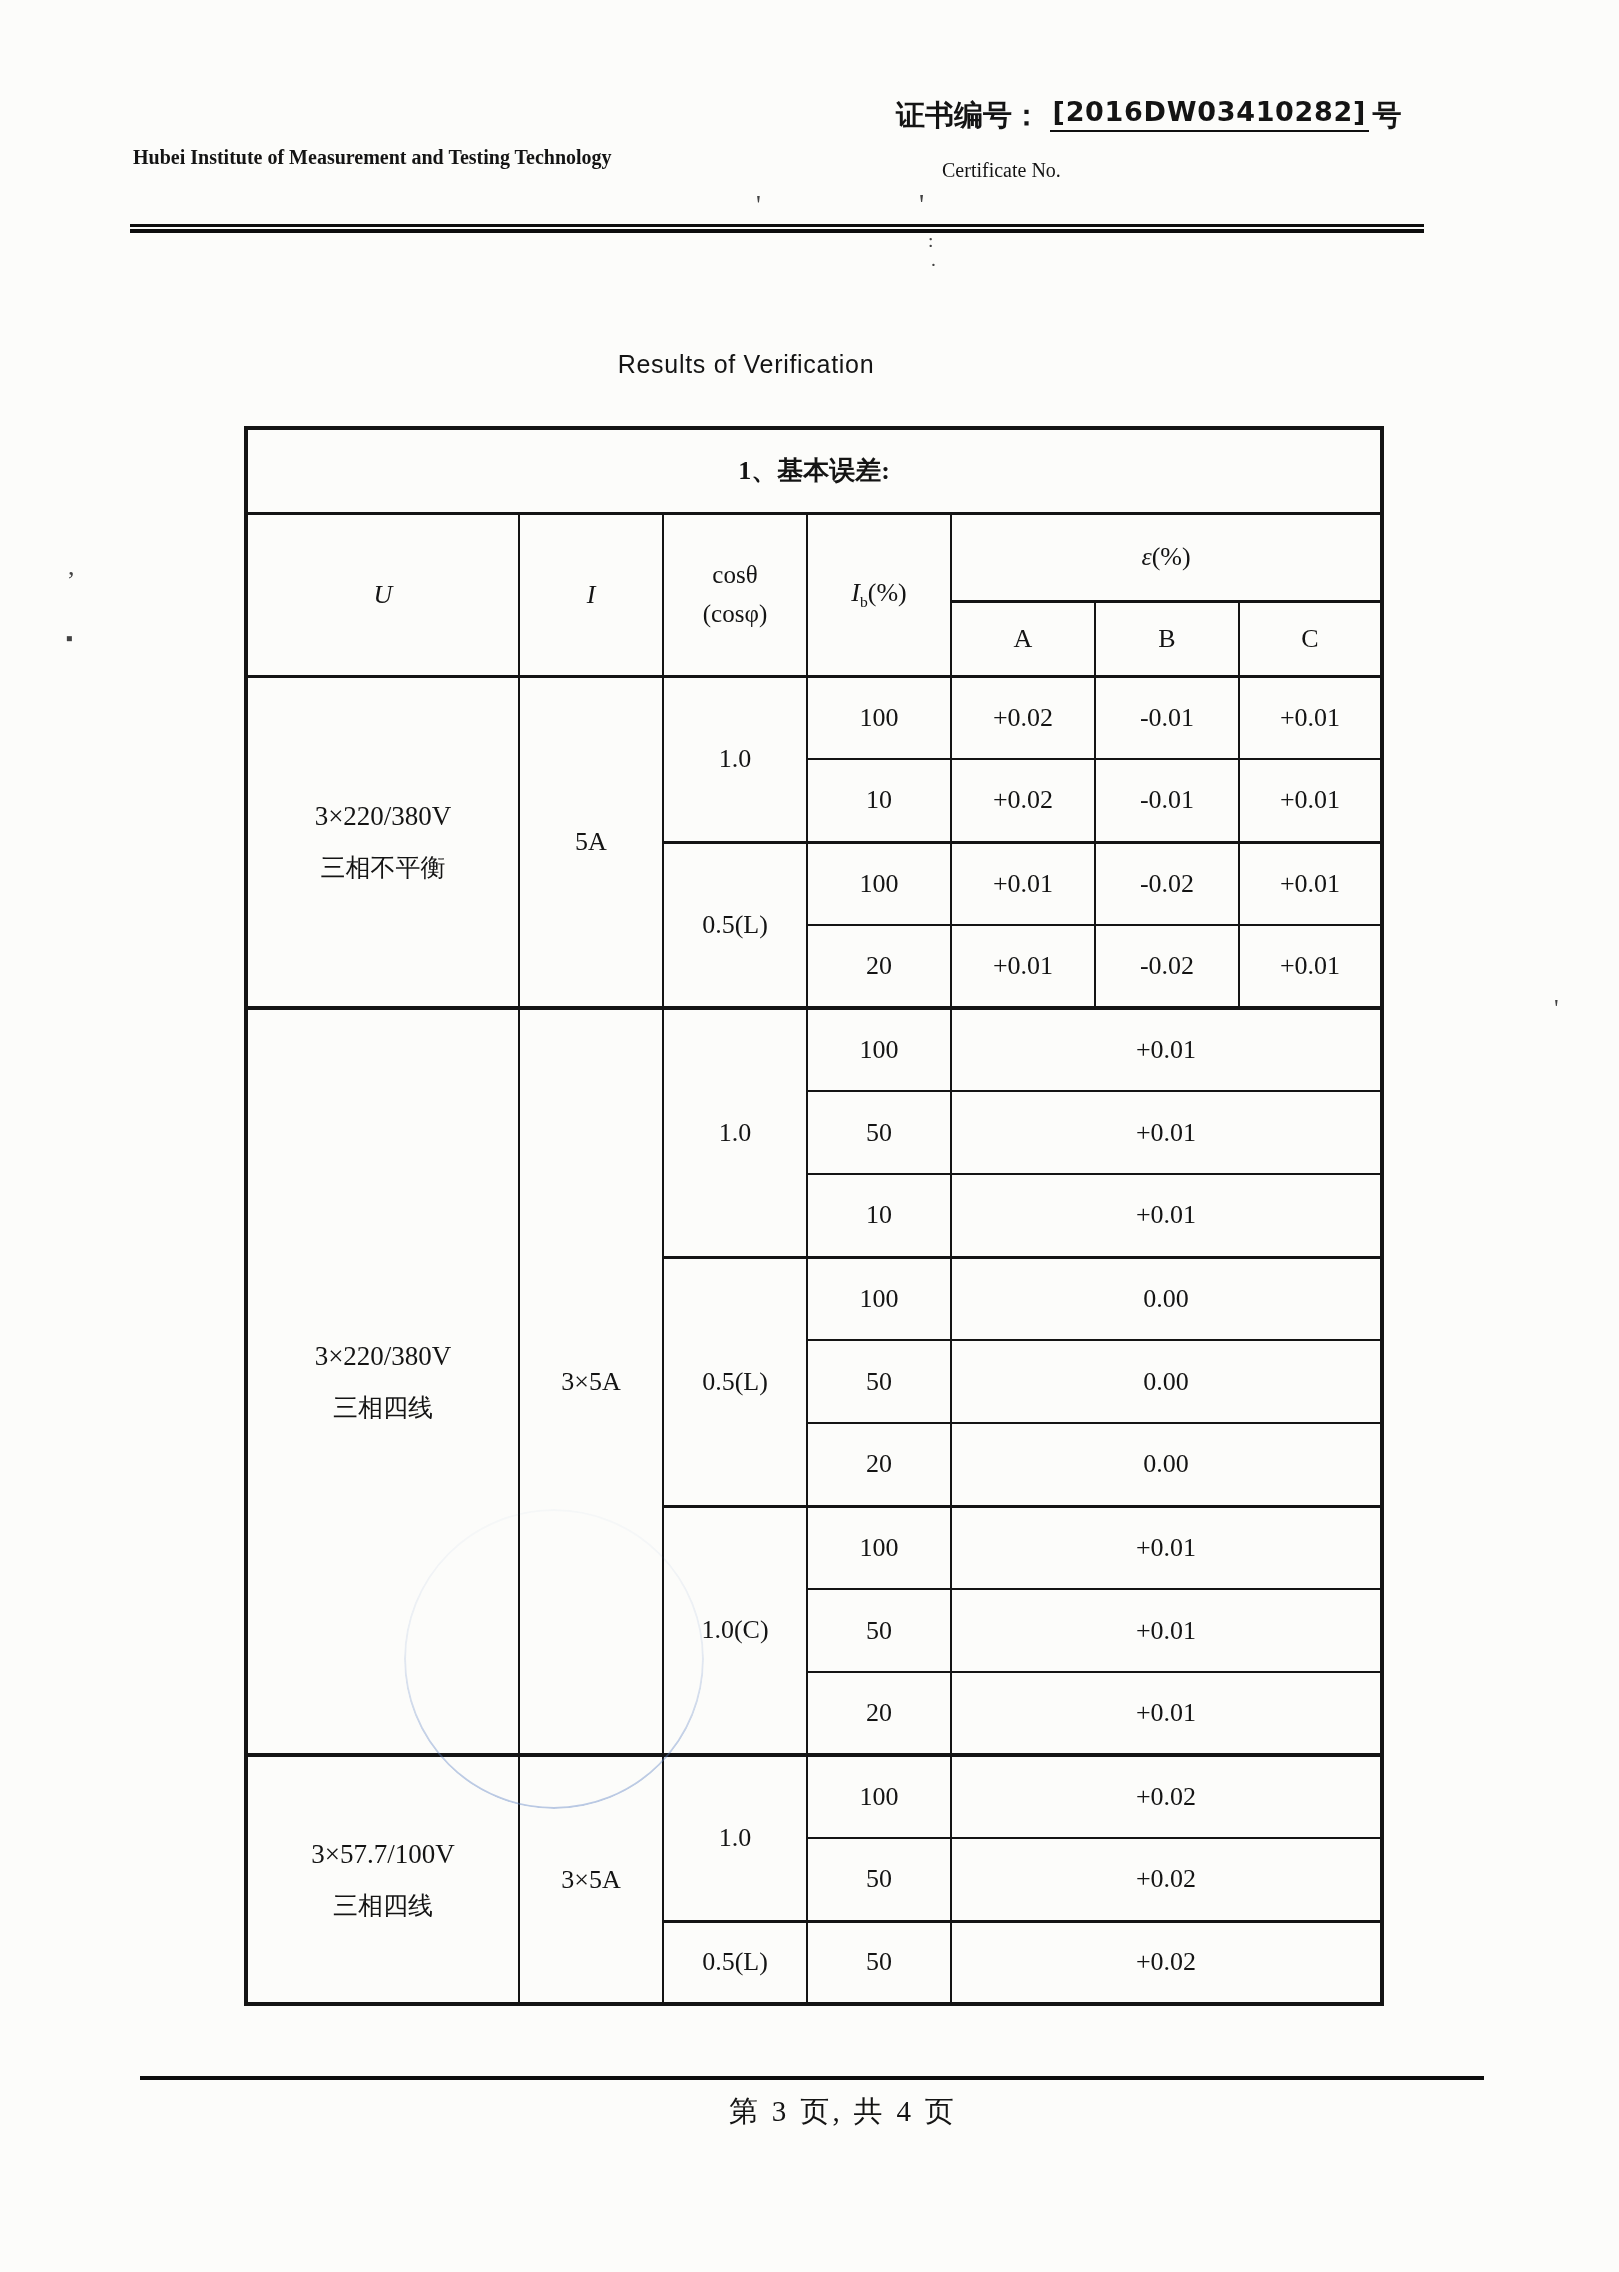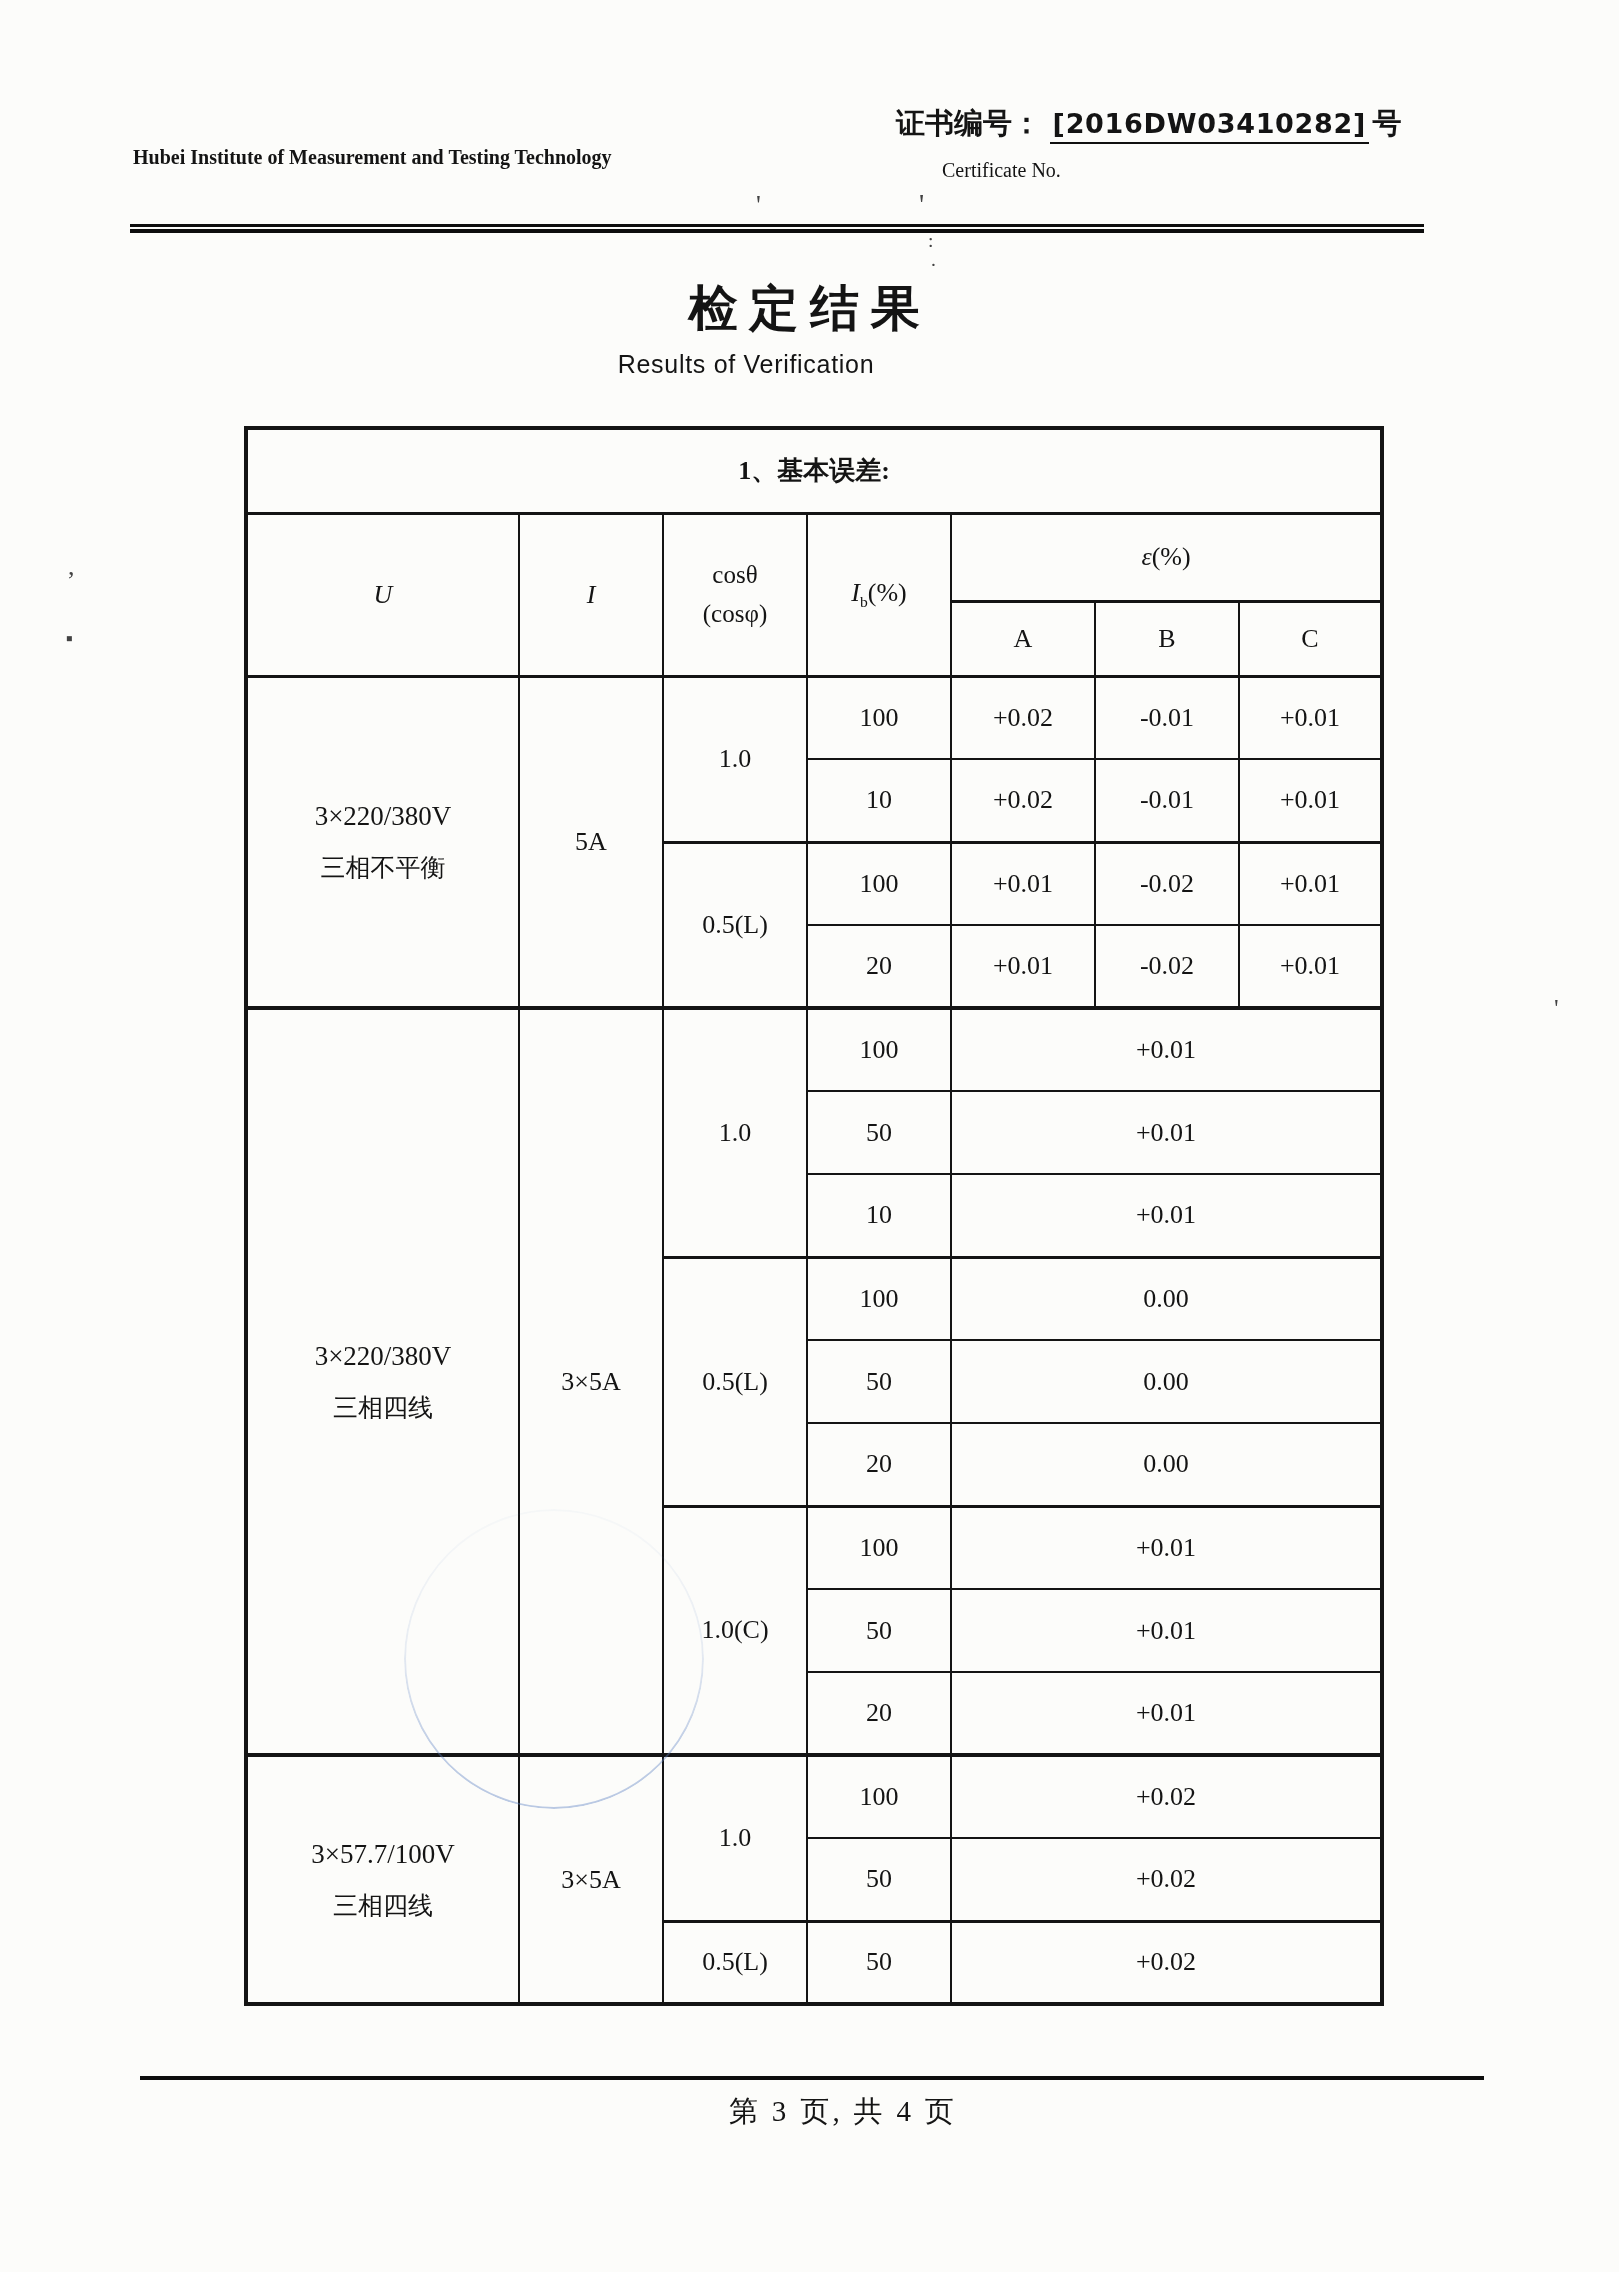--- a/index.html
+++ b/index.html
@@ -17,22 +17,22 @@
     font-family:"Liberation Sans", sans-serif;
     font-weight:bold;font-size:31px;letter-spacing:19.5px;
     white-space:nowrap;
   }
   .org-en{
     position:absolute;left:133px;top:146px;
     font-family:"Liberation Serif", serif;
     font-weight:bold;font-size:20px;white-space:nowrap;
   }
   .cert-line{
-    position:absolute;left:896px;top:104px;
-    display:flex;align-items:flex-end;white-space:nowrap;
+    position:absolute;left:896px;top:96px;
+    display:flex;align-items:flex-start;white-space:nowrap;
   }
   .cert-label-cn{
     font-family:"Liberation Sans", sans-serif;
     font-weight:bold;font-size:29px;
   }
   .cert-no{
     font-family:"DejaVu Sans", sans-serif;
     font-weight:bold;font-size:27px;letter-spacing:0.7px;
     border-bottom:2.6px solid #101010;padding:0 2.6px 3.3px 2.6px;
     margin-left:9px;
@@ -121,21 +121,20 @@
   <div class="cert-line">
     <span class="cert-label-cn">证书编号：</span>
     <span class="cert-no">[2016DW03410282]</span>
     <span class="cert-suffix">号</span>
   </div>
   <div class="cert-en">Certificate No.</div>
 
   <div class="rule rule1"></div>
   <div class="rule rule2"></div>
 
-  <div class="title-cn">检定结果</div>
   <div class="title-en">Results of Verification</div>
 
   <table class="results">
     <colgroup>
       <col style="width:273px">
         <col style="width:144px">
         <col style="width:144px">
       <col style="width:144px">
         <col style="width:144px">
         <col style="width:144px">

